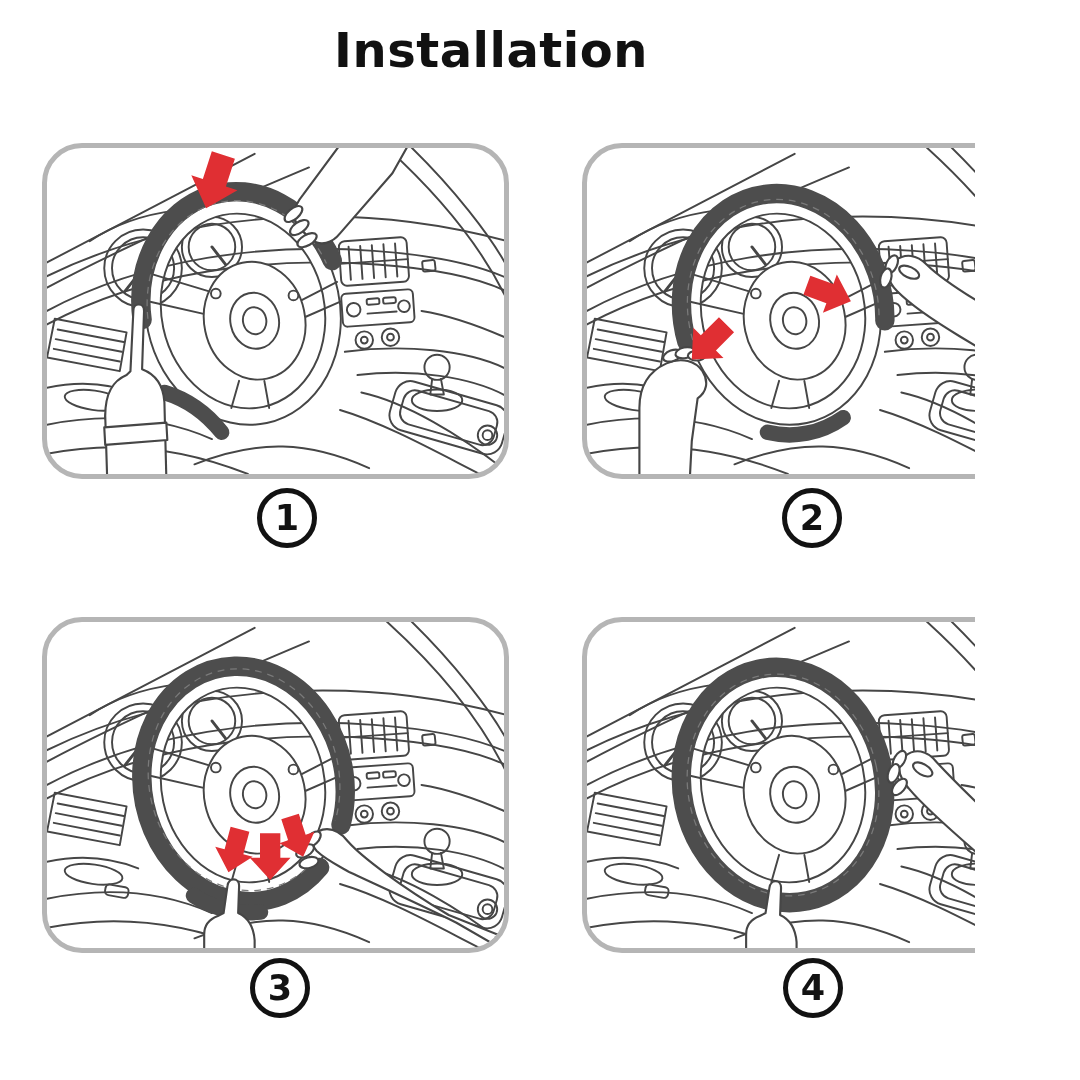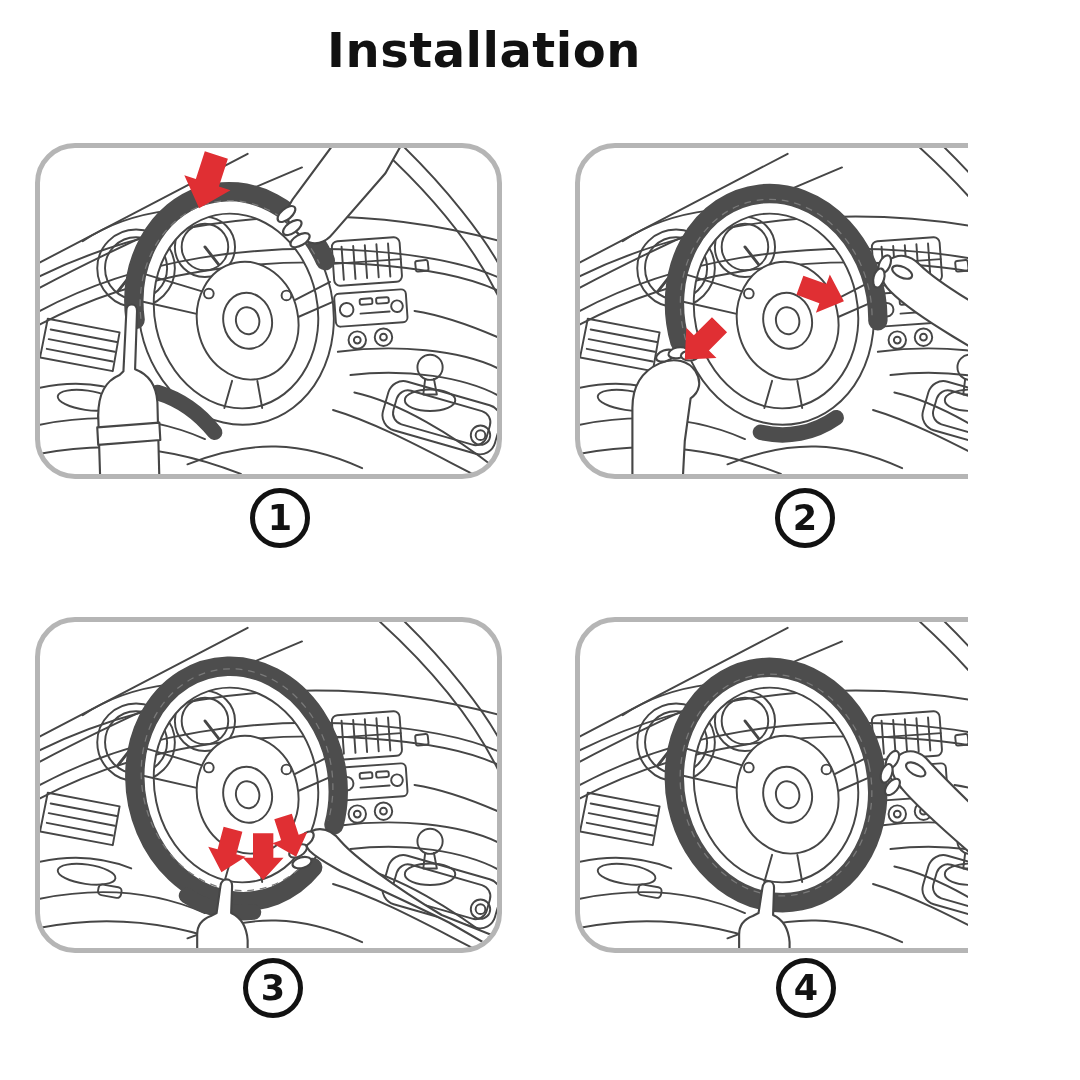--- a/index.html
+++ b/index.html
@@ -1,21 +1,21 @@
 <!DOCTYPE html>
 <html style="--arrow_red: #e02f33; --cover_gray: #4d4d4d; --line_gray: #464646; --panel_border_gray: #b5b5b5; --text_black: #111111; --background: #ffffff;"><head>
 <meta charset="utf-8">
 <style>
   :root{
     --arrow_red:#e02f33; --cover_gray:#4d4d4d; --line_gray:#464646;
     --panel_border_gray:#b5b5b5; --text_black:#111111; --background:#ffffff;
   }
   html,body{margin:0;padding:0;background:#fff;}
   body{width:1080px;height:1080px;font-family:"DejaVu Sans","Liberation Sans",sans-serif;}
-  .page{position:relative;width:968px;height:1080px;background:var(--background);overflow:hidden;}
+  .page{position:relative;width:968px;height:1080px;background:var(--background);overflow:hidden;margin-left:7px;}
   .title{position:absolute;left:0;top:22px;width:100%;text-align:center;
          font-size:48px;font-weight:bold;letter-spacing:.5px;color:var(--text_black);}
   .panel{position:absolute;width:467px;height:336px;box-sizing:border-box;
          border:5px solid var(--panel_border_gray);border-radius:40px;background:#fff;overflow:hidden;}
   #p1{left:35px;top:143px}#p2{left:575px;top:143px}#p3{left:35px;top:617px}#p4{left:575px;top:617px}
   .panel svg{width:100%;height:100%;display:block}
   .badge{position:absolute;width:60px;height:60px;box-sizing:border-box;background:#fff;
          border:5px solid #121212;border-radius:50%;display:flex;align-items:center;justify-content:center;
          font-size:35px;font-weight:bold;color:#121212;line-height:1;}
   #b1{left:250px;top:488px}#b2{left:775px;top:488px}#b3{left:243px;top:958px}#b4{left:776px;top:958px}

